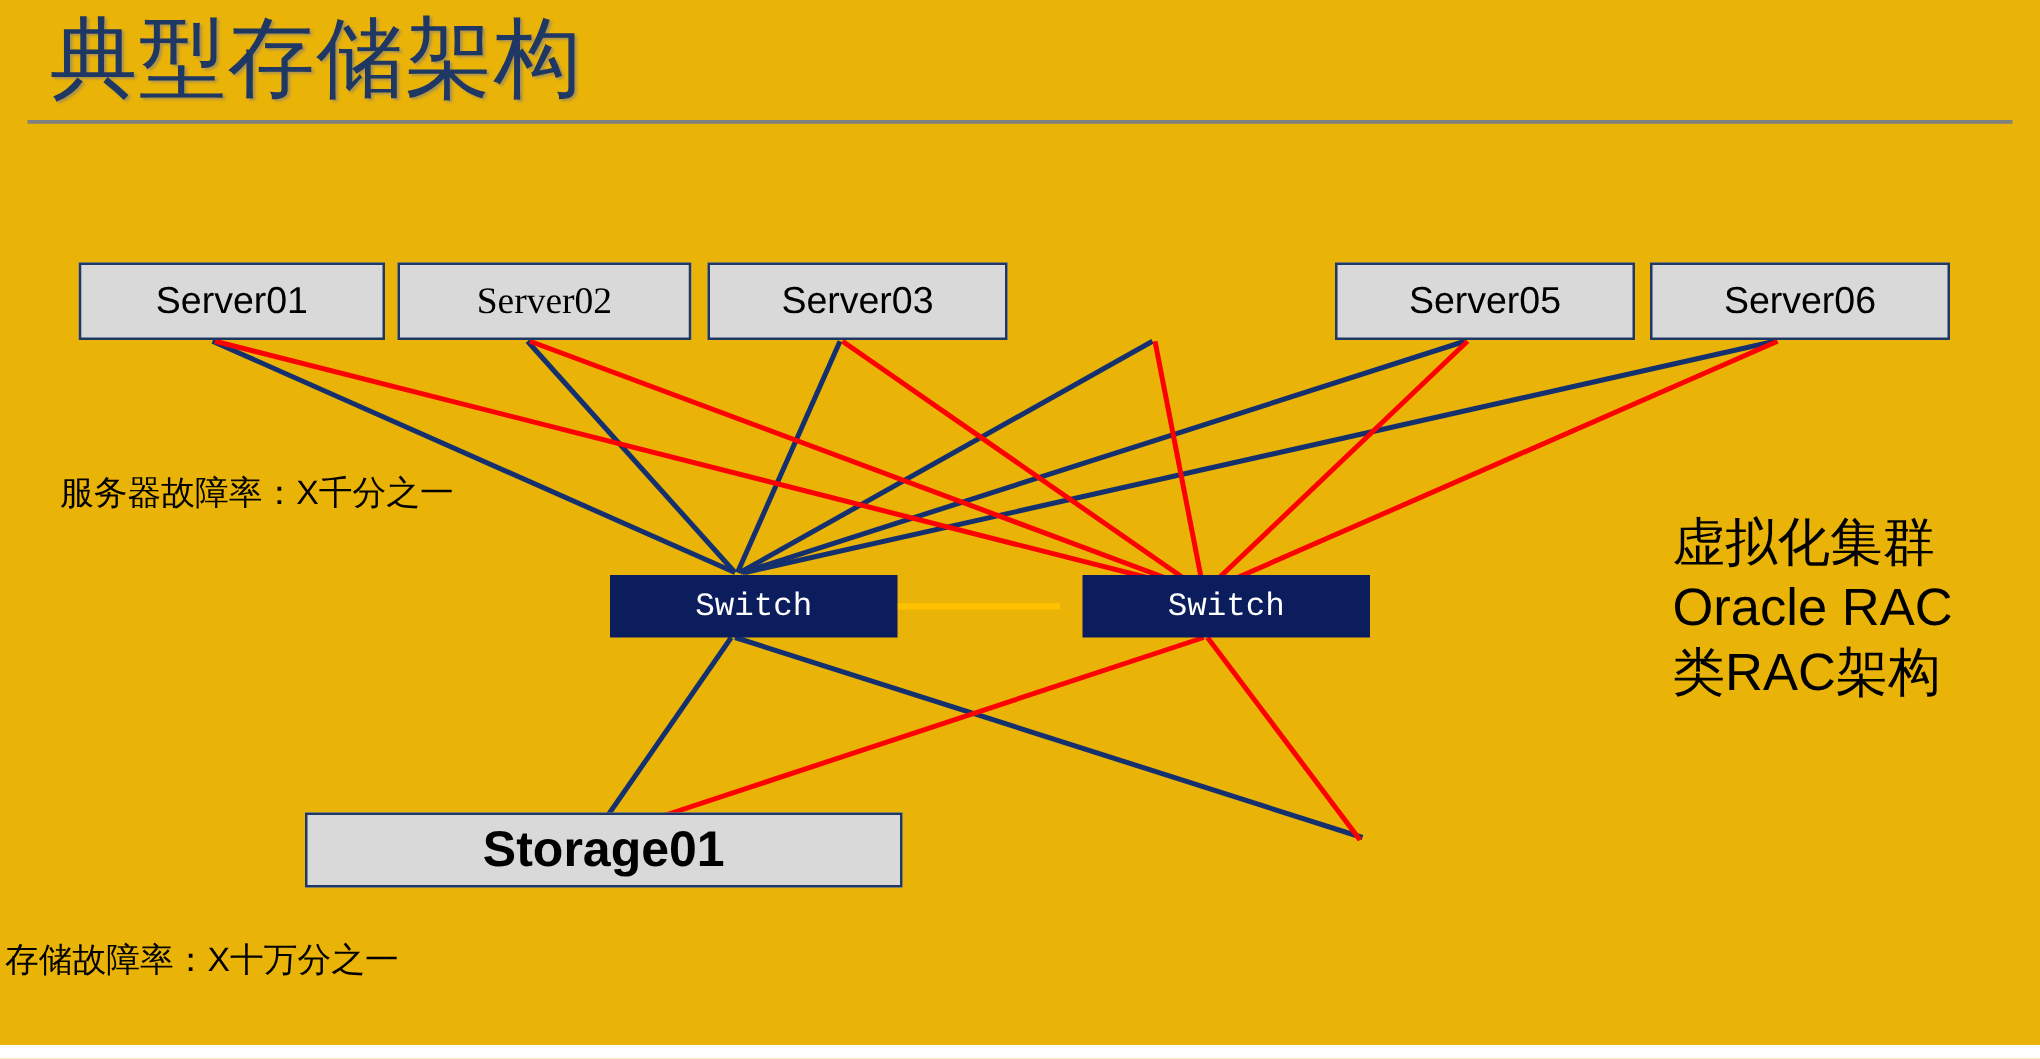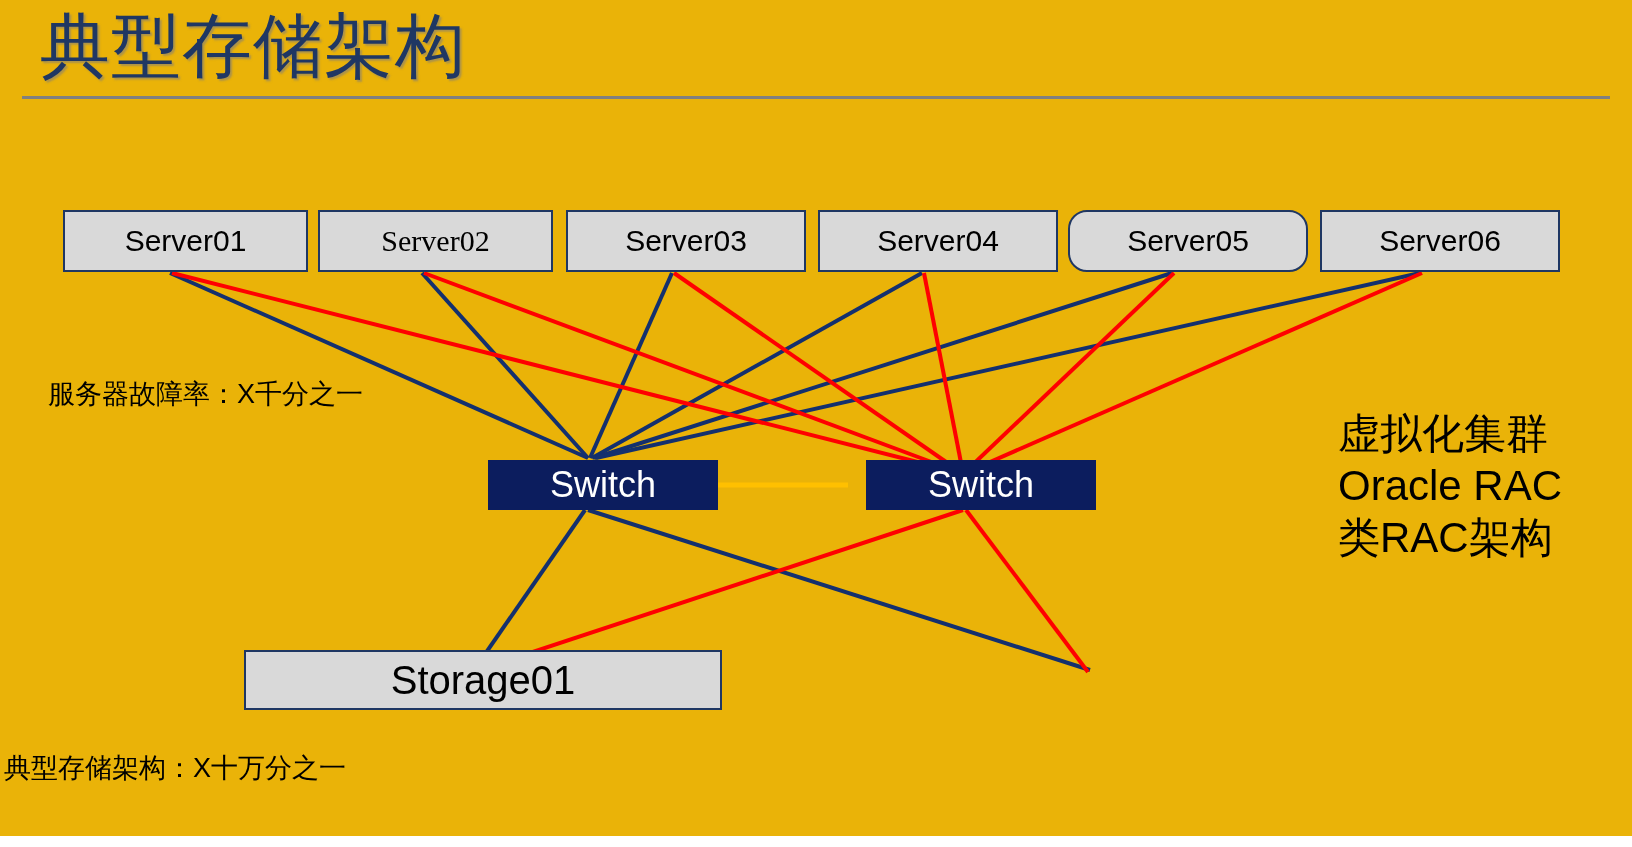--- a/index.html
+++ b/index.html
@@ -63,27 +63,29 @@
     font-size: 30px;
     color: #000000;
     height: 62px;
   }
   .storage-node {
     background: #d9d9d9;
     border: 2px solid #1f3763;
     font-size: 40px;
     color: #000000;
     height: 60px;
+    font-weight: bold;
   }
   .switch-node {
     background: #0c1d5e;
     border: none;
     color: #ffffff;
-    font-size: 36px;
+    font-size: 26px;
     height: 50px;
+    font-family: Liberation Mono, monospace;
   }
 
   
   .note {
     position: absolute;
     font-size: 27px;
     color: #000000;
     white-space: nowrap;
   }
   #right-block {
@@ -142,43 +144,40 @@
 
   <div class="node server-node" style="left:45px;  top:210px; width:245px;">
     <span>Server01</span>
   </div>
   <div class="node server-node" style="left:300px; top:210px; width:235px;font-family:Liberation Serif, serif;">
     <span>Server02</span>
   </div>
   <div class="node server-node" style="left:548px; top:210px; width:240px;">
     <span>Server03</span>
   </div>
-  <div class="node server-node" style="left:800px; top:210px; width:240px;">
-    <span>Server04</span>
-  </div>
-  <div class="node server-node" style="left:1050px; top:210px; width:240px;border-radius:19px;">
+  <div class="node server-node" style="left:1050px; top:210px; width:240px;">
     <span>Server05</span>
   </div>
   <div class="node server-node" style="left:1302px; top:210px; width:240px;">
     <span>Server06</span>
   </div>
 
   <div class="node switch-node" style="left:470px; top:460px; width:230px;">
     <span>Switch</span>
   </div>
   <div class="node switch-node" style="left:848px; top:460px; width:230px;">
     <span>Switch</span>
   </div>
 
   <div class="node storage-node" style="left:226px; top:650px; width:478px;">
     <span>Storage01</span>
   </div>
 
   <div class="note" style="left:4px; top:376px;margin-left:44px;">服务器故障率：X千分之一</div>
-  <div class="note" style="left:4px; top:750px;">典型存储架构：X十万分之一</div>
+  <div class="note" style="left:4px; top:750px;">存储故障率：X十万分之一</div>
 
   <div id="right-block">
     <div>虚拟化集群</div>
     <div>Oracle RAC</div>
     <div>类RAC架构</div>
   </div>
 
 </div>
 
 </body></html>

